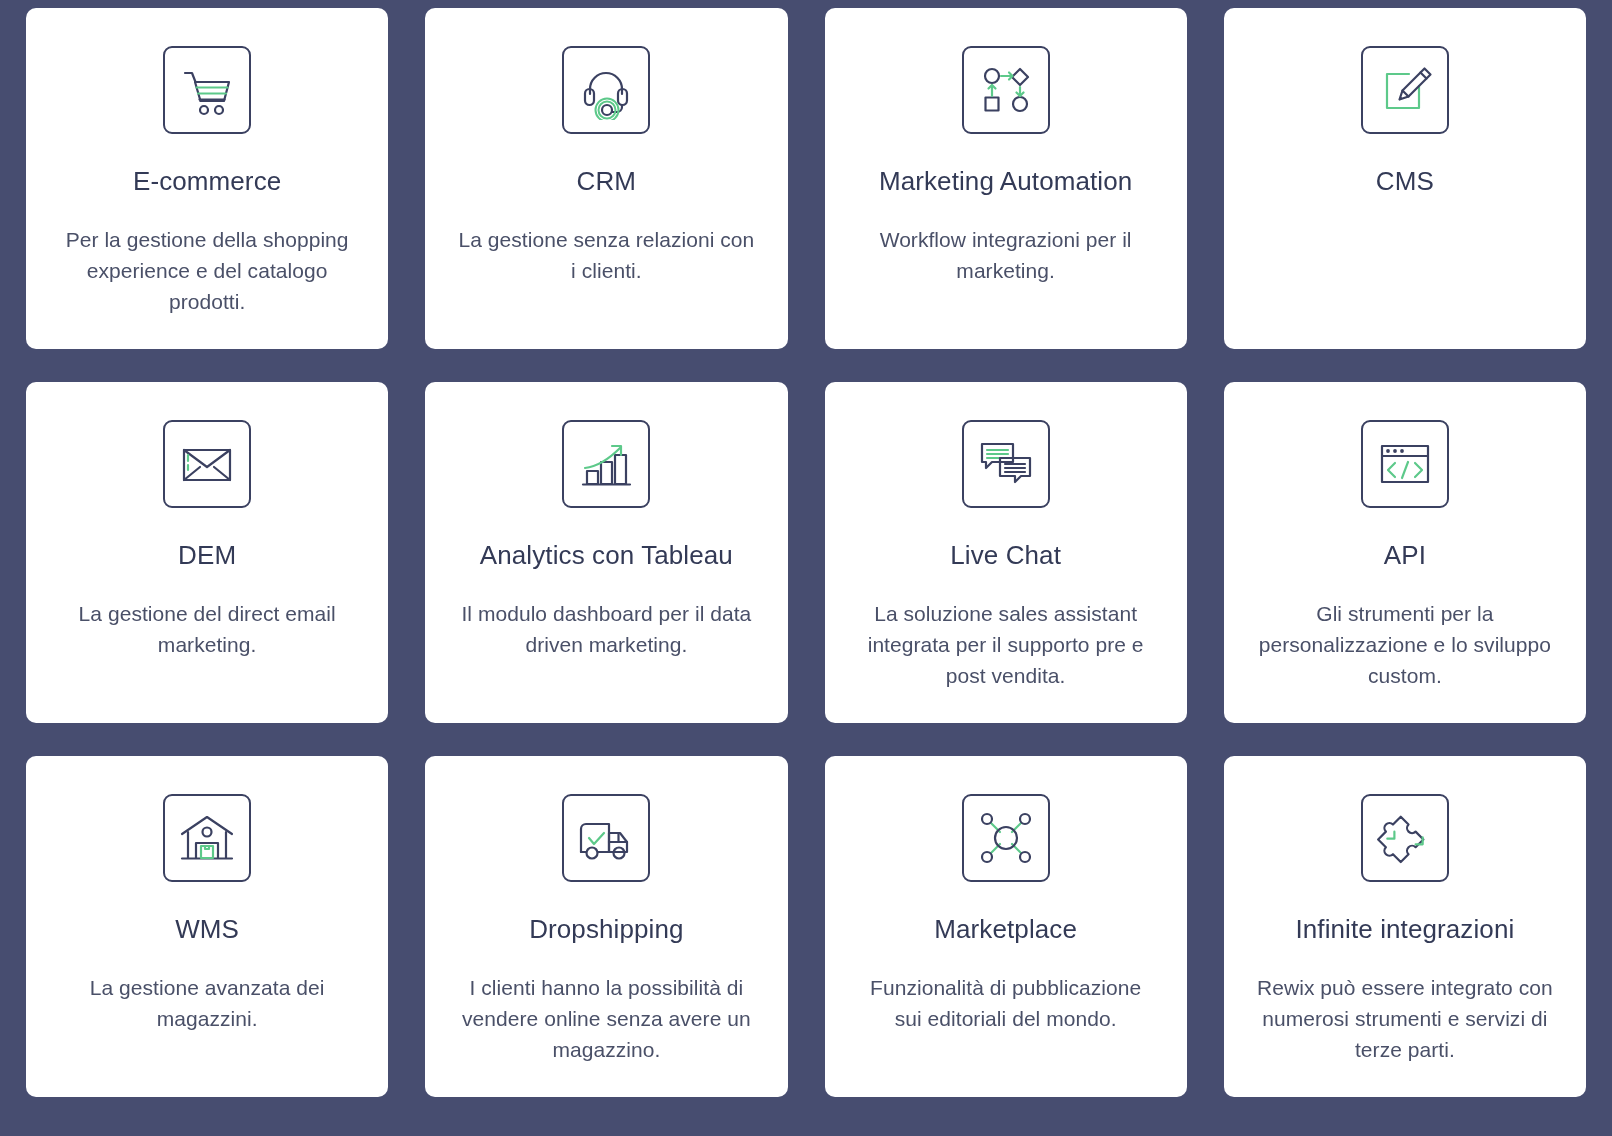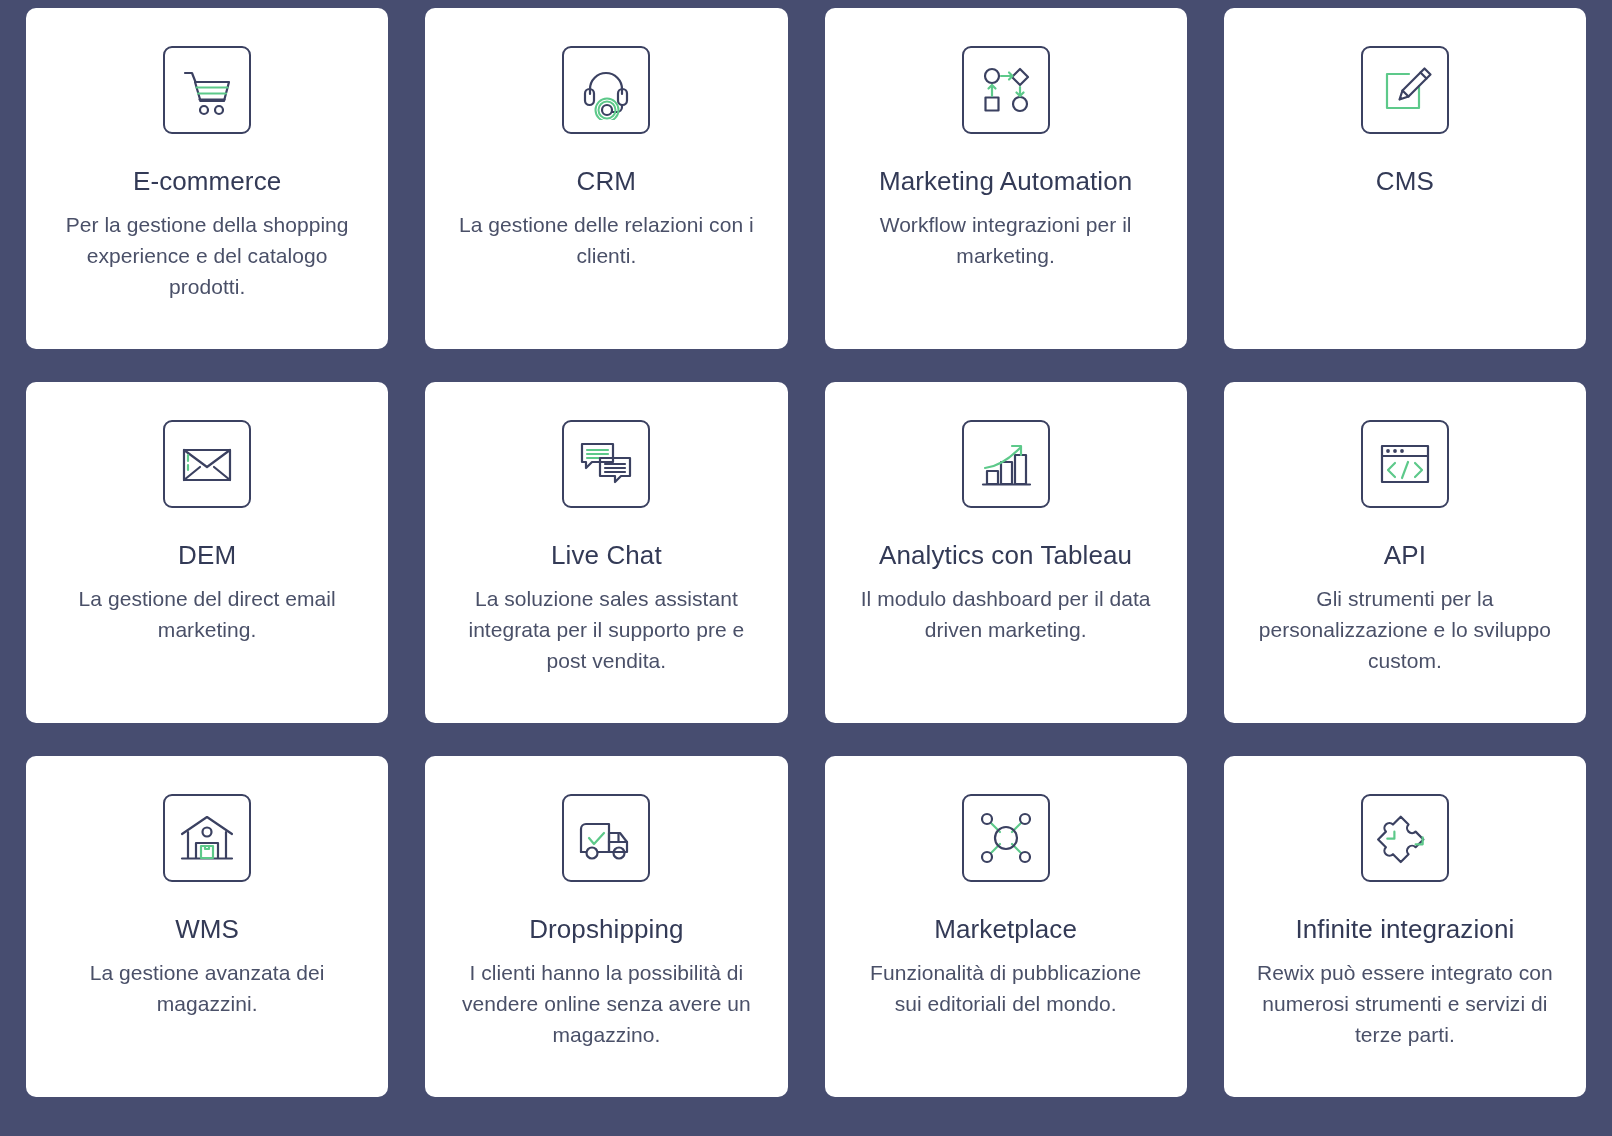--- a/index.html
+++ b/index.html
@@ -56,21 +56,21 @@
     margin-top: 33px;
     font-size: 26px;
     line-height: 1.15;
     font-weight: 400;
     color: #333A56;
     text-align: center;
     letter-spacing: 0.1px;
   }
 
   .card-desc {
-    margin-top: 12px;
+    margin-top: 27px;
     font-size: 21px;
     line-height: 1.48;
     color: #4A5068;
     text-align: center;
     max-width: 300px;
     letter-spacing: 0.05px;
   }
 
   
   .st-dark { fill: none; stroke: #3B4161; stroke-width: 2.2; stroke-linecap: round; stroke-linejoin: round; }
@@ -106,21 +106,21 @@
         <path class="st-dark" d="M14 34v-5a16 16 0 0 1 32 0v5"></path>
         <rect class="st-dark" x="9" y="29" width="9" height="16" rx="4.5"></rect>
         <rect class="st-dark" x="42" y="29" width="9" height="16" rx="4.5"></rect>
         <path class="st-dark" d="M46 45v2a5 5 0 0 1-5 5h-5"></path>
         <circle class="st-dark" cx="31" cy="50" r="5"></circle>
         <circle class="st-green-thin" cx="31" cy="50" r="8.5"></circle>
         <circle class="st-green-thin" cx="31" cy="50" r="11.5"></circle>
       </svg>
     </div>
     <div class="card-title">CRM</div>
-    <div class="card-desc">La gestione delle relazioni con i clienti.</div>
+    <div class="card-desc">La gestione senza relazioni con i clienti.</div>
   </div>
 
   <div class="card">
     <div class="icon-box">
       <svg width="60" height="60" viewBox="0 0 60 60">
         <circle class="st-dark" cx="16" cy="16" r="7"></circle>
         <rect class="st-dark" x="9.5" y="37.5" width="13" height="13"></rect>
         <path class="st-dark" d="M44 9l8 8-8 8-8-8z"></path>
         <circle class="st-dark" cx="44" cy="44" r="7"></circle>
         <path class="st-green" d="M25 16h11"></path>
@@ -159,47 +159,47 @@
         <path class="st-green" d="M11 31v5"></path>
       </svg>
     </div>
     <div class="card-title">DEM</div>
     <div class="card-desc">La gestione del direct email marketing.</div>
   </div>
 
   <div class="card">
     <div class="icon-box">
       <svg width="60" height="60" viewBox="0 0 60 60">
+        <rect class="st-dark" x="11" y="37" width="11" height="13"></rect>
+        <rect class="st-dark" x="25" y="28" width="11" height="22"></rect>
+        <rect class="st-dark" x="39" y="21" width="11" height="29"></rect>
+        <line class="st-dark" x1="7" y1="50.5" x2="54" y2="50.5"></line>
+        <path class="st-green" d="M9 34c9-1 21-6 35-20"></path>
+        <path class="st-green" d="M36 12h9v9"></path>
+      </svg>
+    </div>
+    <div class="card-title">Analytics con Tableau</div>
+    <div class="card-desc">Il modulo dashboard per il data driven marketing.</div>
+  </div>
+
+  <div class="card">
+    <div class="icon-box">
+      <svg width="60" height="60" viewBox="0 0 60 60">
         <path class="st-dark" d="M6 10h31v18H16l-6 6v-6H6z" fill="#fff"></path>
         <line class="st-green" x1="11" y1="16" x2="32" y2="16"></line>
         <line class="st-green" x1="11" y1="20" x2="32" y2="20"></line>
         <line class="st-green" x1="11" y1="24" x2="32" y2="24"></line>
         <path class="st-dark" d="M24 24h30v18H45l-6 6v-6H24z" fill="#fff"></path>
         <line class="st-dark" x1="29" y1="30" x2="49" y2="30"></line>
         <line class="st-dark" x1="29" y1="34" x2="49" y2="34"></line>
         <line class="st-dark" x1="29" y1="38" x2="49" y2="38"></line>
       </svg>
     </div>
     <div class="card-title">Live Chat</div>
     <div class="card-desc">La soluzione sales assistant integrata per il supporto pre e post vendita.</div>
-  </div>
-
-  <div class="card">
-    <div class="icon-box">
-      <svg width="60" height="60" viewBox="0 0 60 60">
-        <rect class="st-dark" x="11" y="37" width="11" height="13"></rect>
-        <rect class="st-dark" x="25" y="28" width="11" height="22"></rect>
-        <rect class="st-dark" x="39" y="21" width="11" height="29"></rect>
-        <line class="st-dark" x1="7" y1="50.5" x2="54" y2="50.5"></line>
-        <path class="st-green" d="M9 34c9-1 21-6 35-20"></path>
-        <path class="st-green" d="M36 12h9v9"></path>
-      </svg>
-    </div>
-    <div class="card-title">Analytics con Tableau</div>
-    <div class="card-desc">Il modulo dashboard per il data driven marketing.</div>
   </div>
 
   <div class="card">
     <div class="icon-box">
       <svg width="60" height="60" viewBox="0 0 60 60">
         <rect class="st-dark" x="7" y="12" width="46" height="36"></rect>
         <line class="st-dark" x1="7" y1="22" x2="53" y2="22"></line>
         <circle class="fl-dark" cx="13" cy="17" r="1.9"></circle>
         <circle class="fl-dark" cx="20" cy="17" r="1.9"></circle>
         <circle class="fl-dark" cx="27" cy="17" r="1.9"></circle>

